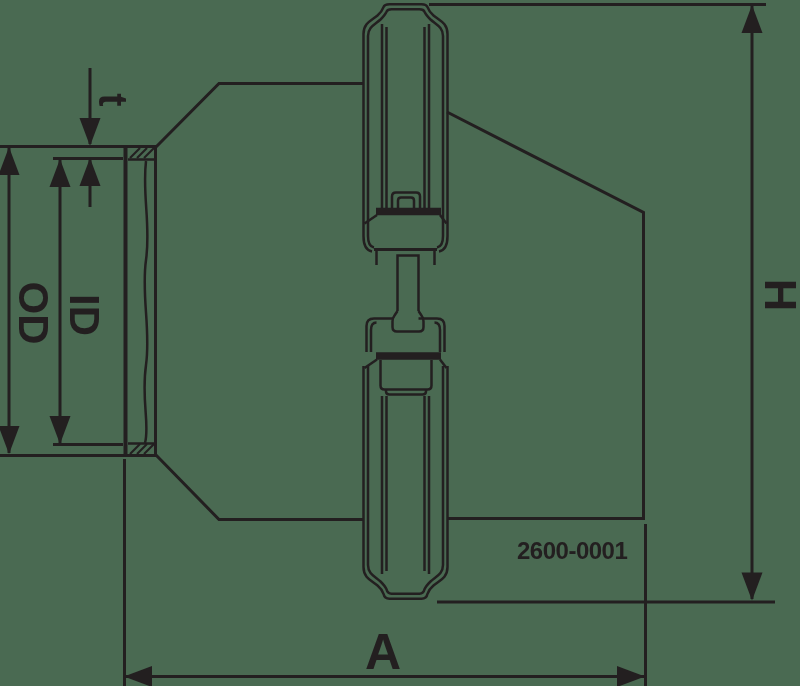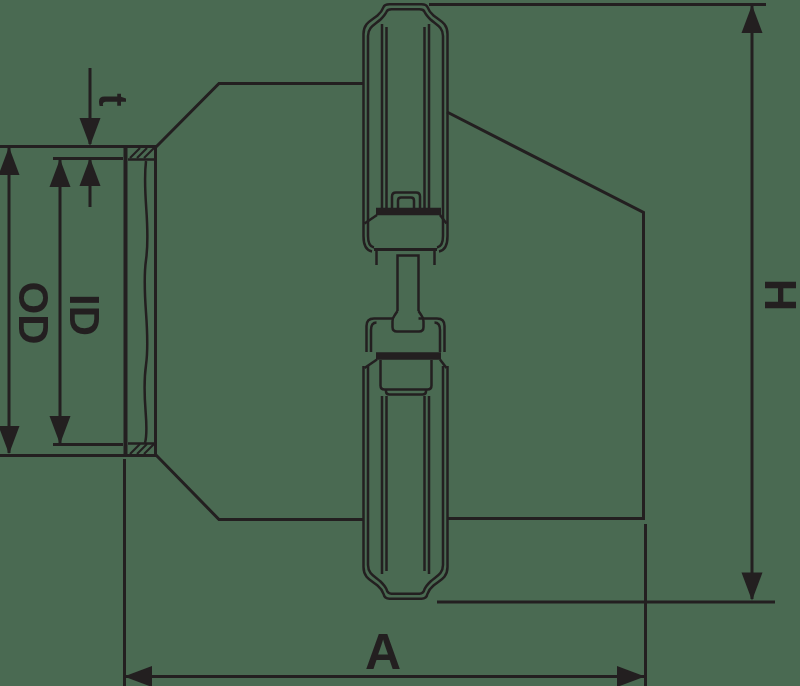--- a/index.html
+++ b/index.html
@@ -171,13 +171,14 @@
   <span class="lbl rot" style="left:112.5px;top:99.5px;font-size:40px;">t</span>
 
   <span class="lbl rot" style="left:33px;top:312.5px;font-size:42px;">OD</span>
 
   <span class="lbl rot" style="left:84px;top:315px;font-size:42px;">ID</span>
 
   <span class="lbl rot" style="left:780px;top:295px;font-size:45px;">H</span>
 
   <span class="lbl" style="left:383px;top:651.5px;font-size:50px;">A</span>
 
+  <span class="partnum" style="left:517px;top:539px;">2600-0001</span>
 </div>
 
 </body></html>

